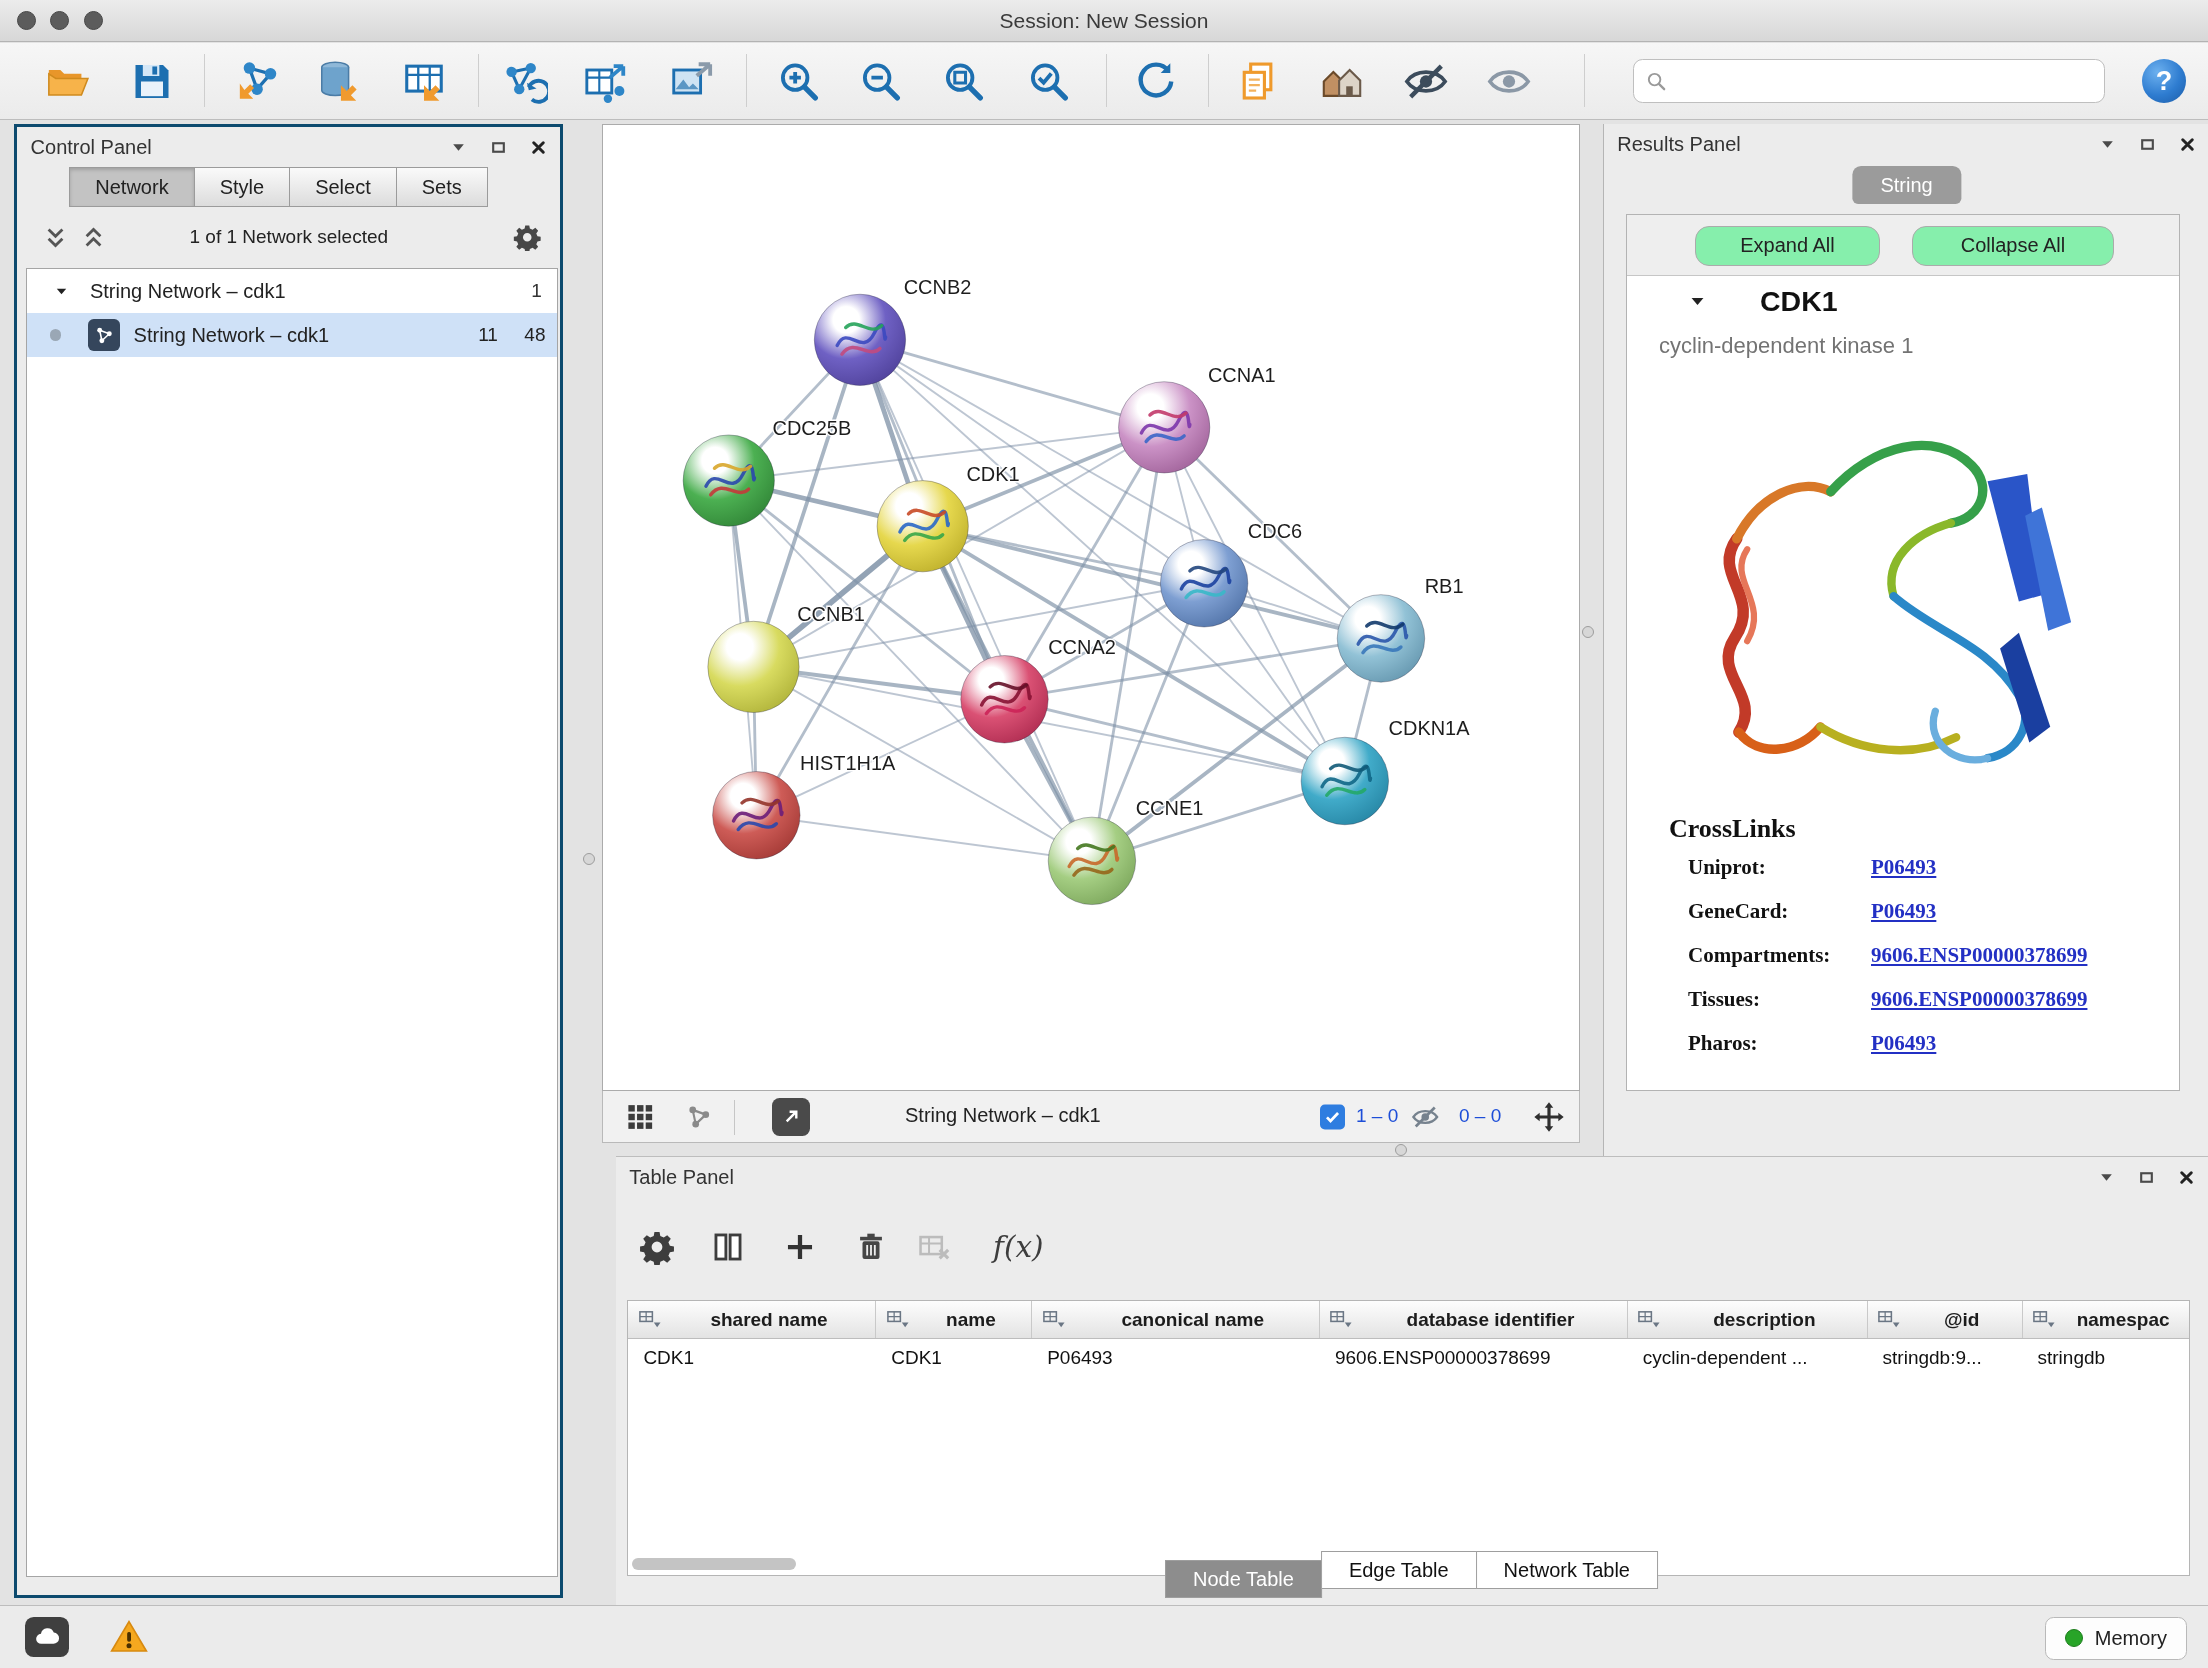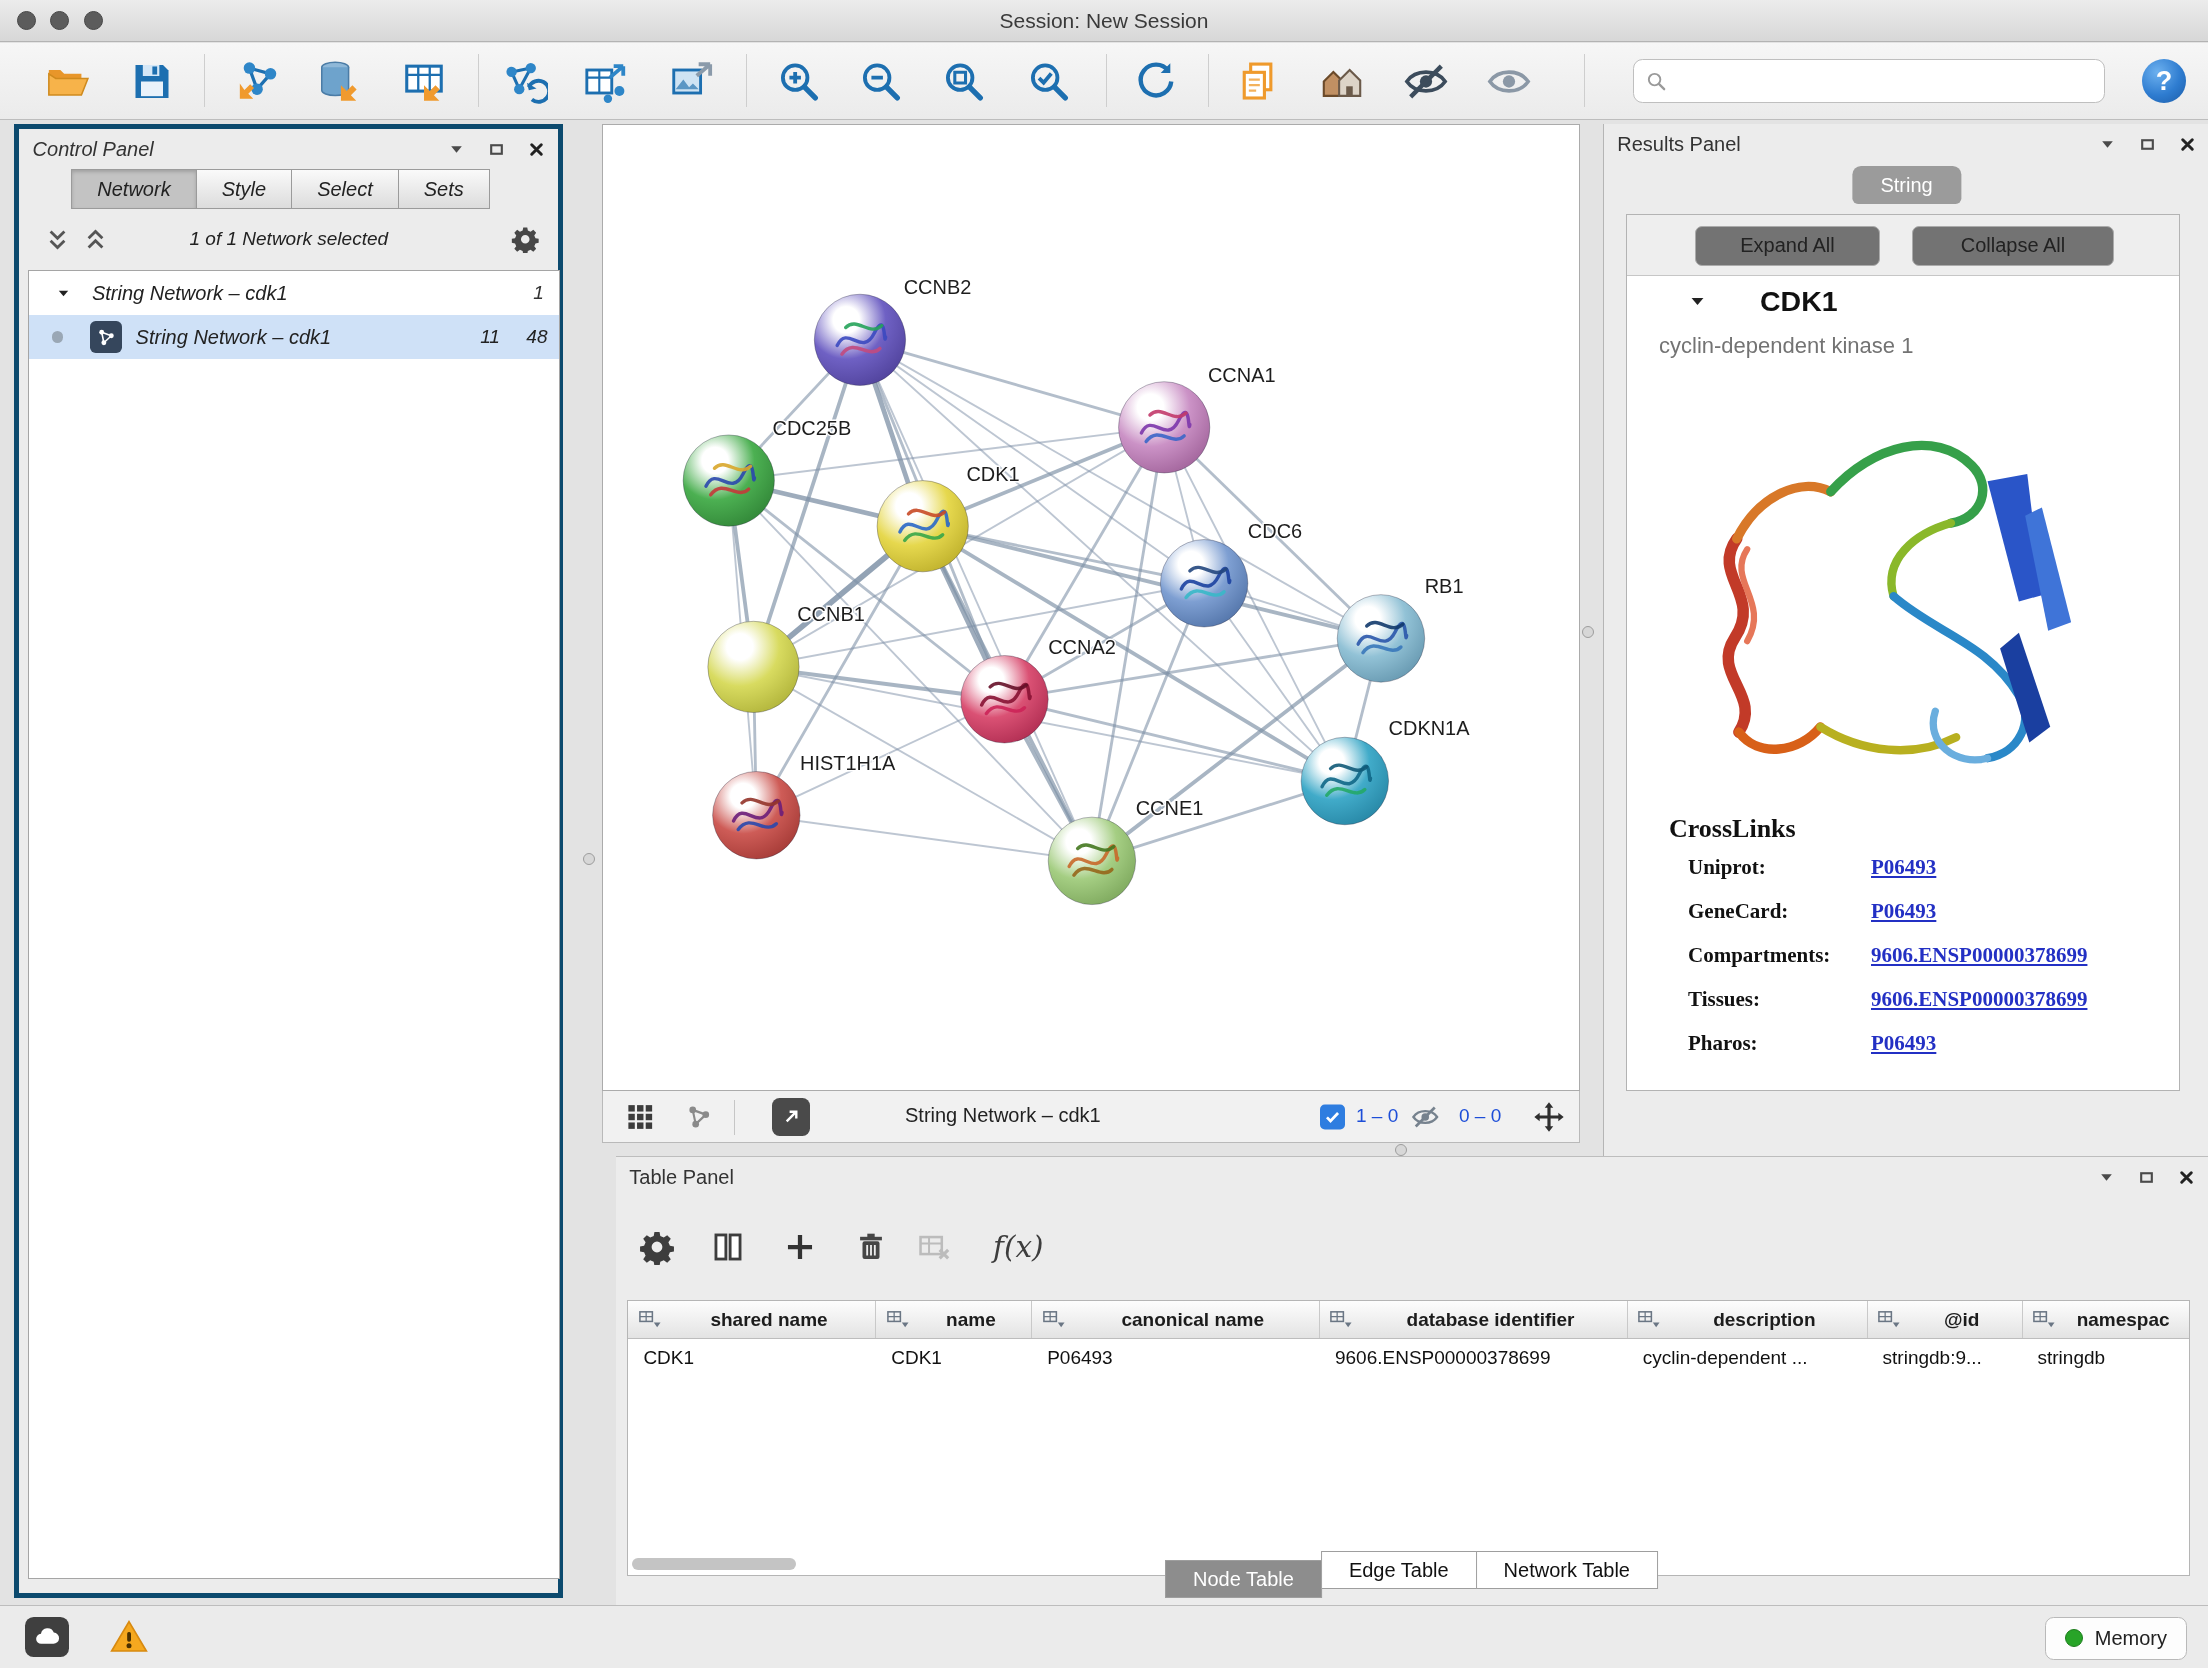--- a/index.html
+++ b/index.html
@@ -28,21 +28,21 @@
     background:radial-gradient(circle at 35% 30%,#6db1ef,#2e7cd0 55%,#1b5ba6);color:#fff;
     display:flex;align-items:center;justify-content:center;font-size:27px;font-weight:bold;cursor:pointer;}
 
   
   .panel{background:#ececec;}
   .panel-head{height:40px;display:flex;align-items:center;padding-left:13.3px;font-size:20px;color:#333;}
   .win-icons{margin-left:auto;display:flex;align-items:center;gap:23px;padding-right:13.3px;color:#4a4a4a;}
   .win-icons svg{cursor:pointer;}
 
   
-  .control-panel{position:absolute;left:14.3px;top:124px;width:549px;height:1474px;border:5px solid #0c4a6e;font-style:italic;}
+  .control-panel{position:absolute;left:14.3px;top:124px;width:549px;height:1474px;border:3px solid #0c4a6e;}
   .cp-tabs{position:absolute;left:53px;top:40px;display:flex;}
   .cp-tab{height:40px;display:flex;align-items:center;padding:12px 25px;font-size:20px;
     border:1px solid #9b9b9b;margin-left:-1px;background:linear-gradient(#fafafa,#dcdcdc);cursor:pointer;}
   .cp-tab.sel{background:#c3c3c3;box-shadow:inset 0 1.9px 3.8px rgba(0,0,0,.18);}
   .cp-status{position:absolute;left:0;top:88px;width:100%;height:46px;}
   .cp-status .stext{position:absolute;left:0;right:0;top:11.4px;text-align:center;font-size:19px;color:#222;}
   .cp-chev{position:absolute;top:10.5px;color:#555;cursor:pointer;}
   .cp-gear{position:absolute;right:19px;top:7.6px;color:#474747;cursor:pointer;}
   .tree{position:absolute;left:8.6px;top:141px;width:532px;height:1309px;background:#fff;border:1px solid #a5a5a5;overflow:hidden;}
   .trow{position:relative;height:44px;display:flex;align-items:center;font-size:20px;}
@@ -68,21 +68,21 @@
   .checkbox{width:25px;height:25px;border-radius:4.8px;background:#2e7de0;}
 
   .split-dot{position:absolute;width:12.4px;height:12.4px;border-radius:50%;background:#d7d7d7;border:1px solid #9d9d9d;}
 
   
   .results-panel{position:absolute;left:1603px;top:124px;width:606px;height:1032px;border-left:1px solid #b5b5b5;}
   .string-tab{position:absolute;left:50%;transform:translateX(-50%);top:42px;background:#9b9b9b;color:#fff;
     font-size:20px;padding:7.6px 28.5px;border-radius:8.6px 8.6px 5.7px 5.7px;cursor:pointer;}
   .rp-box{position:absolute;left:22px;top:90px;width:554px;height:877px;background:#fff;border:1px solid #b3b3b3;}
   .rp-btnrow{height:61px;background:#eeeeee;border-bottom:1px solid #c6c6c6;position:relative;}
-  .rp-btn{position:absolute;top:10.5px;height:40px;background:#737373;border:1px solid #ababab;border-radius:7px;
+  .rp-btn{position:absolute;top:10.5px;height:40px;background:#86efac;border:1px solid #ababab;border-radius:14px;
     font-size:20px;display:flex;align-items:center;justify-content:center;cursor:pointer;color:#222;}
   .rp-generow{position:relative;height:51px;display:flex;align-items:center;}
   .rp-generow .caret{position:absolute;left:61px;color:#222;}
   .gene-symbol{position:absolute;left:133px;font-size:28.5px;font-weight:bold;color:#111;}
   .gene-desc{position:absolute;left:32px;top:118px;font-size:22px;color:#737373;}
   .protein-img{position:absolute;left:43px;top:167px;}
   .xl-head{position:absolute;left:42px;top:599px;font-family:"Liberation Serif",serif;font-size:26px;font-weight:bold;color:#111;}
   .xl-rows{position:absolute;left:0;top:630px;width:100%;font-weight:bold;}
   .xrow{height:44px;display:flex;align-items:center;font-family:"Liberation Serif",serif;font-size:21px;}
   .xlabel{margin-left:61px;width:183px;color:#111;}

